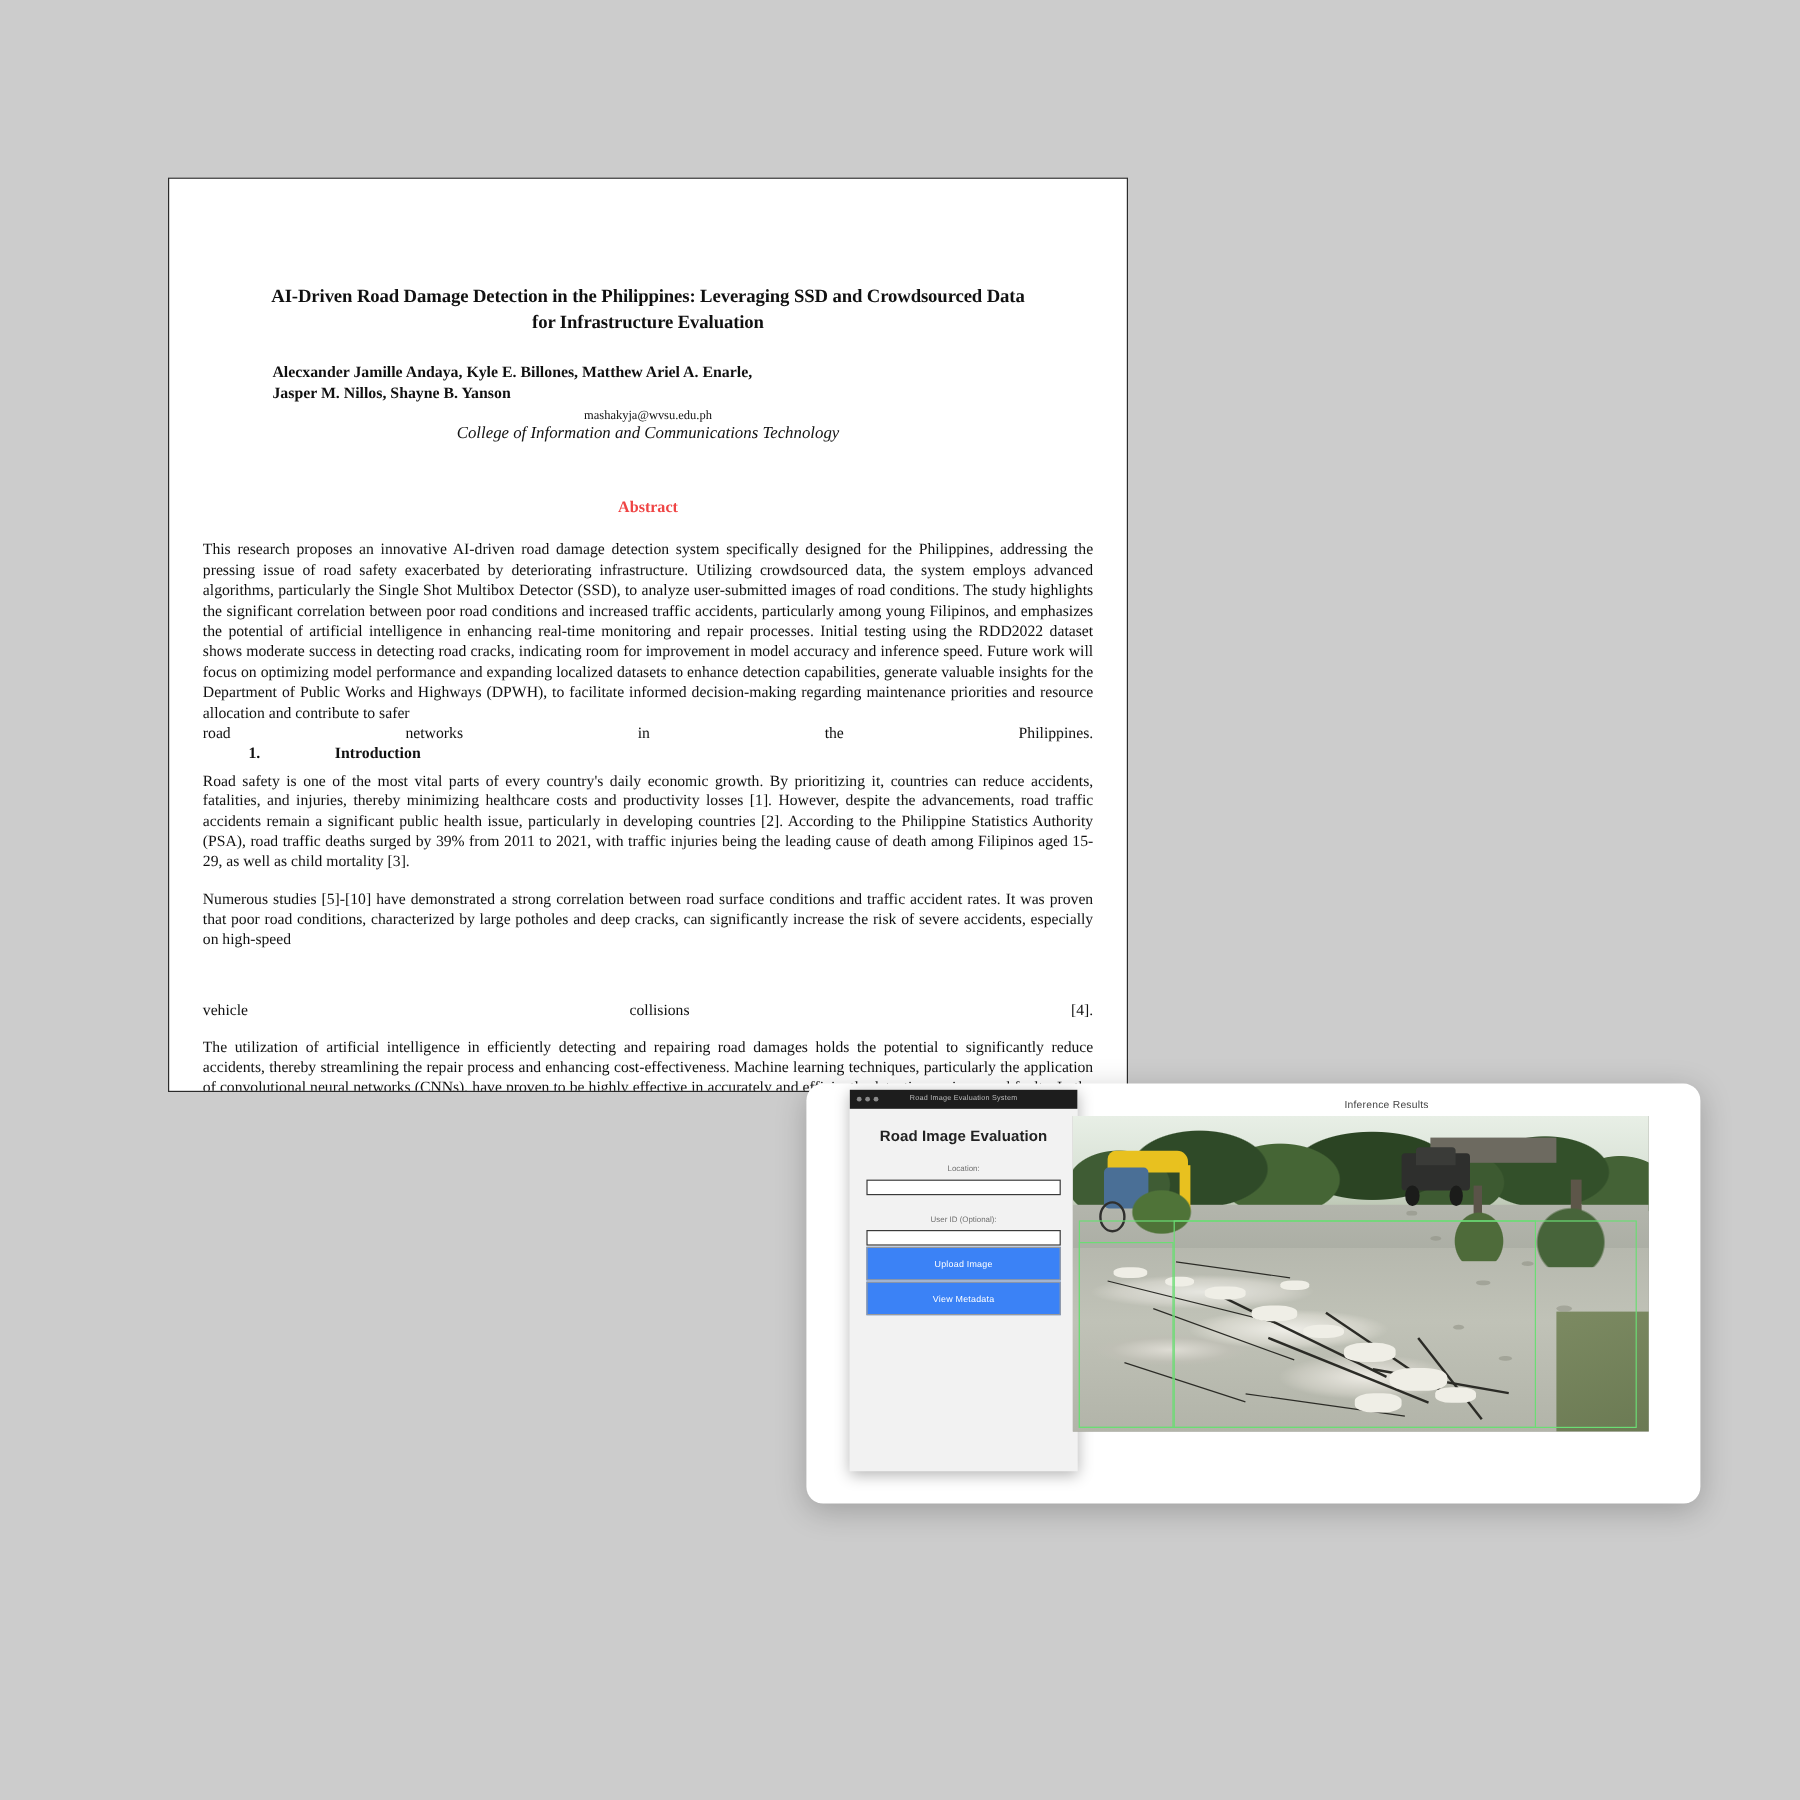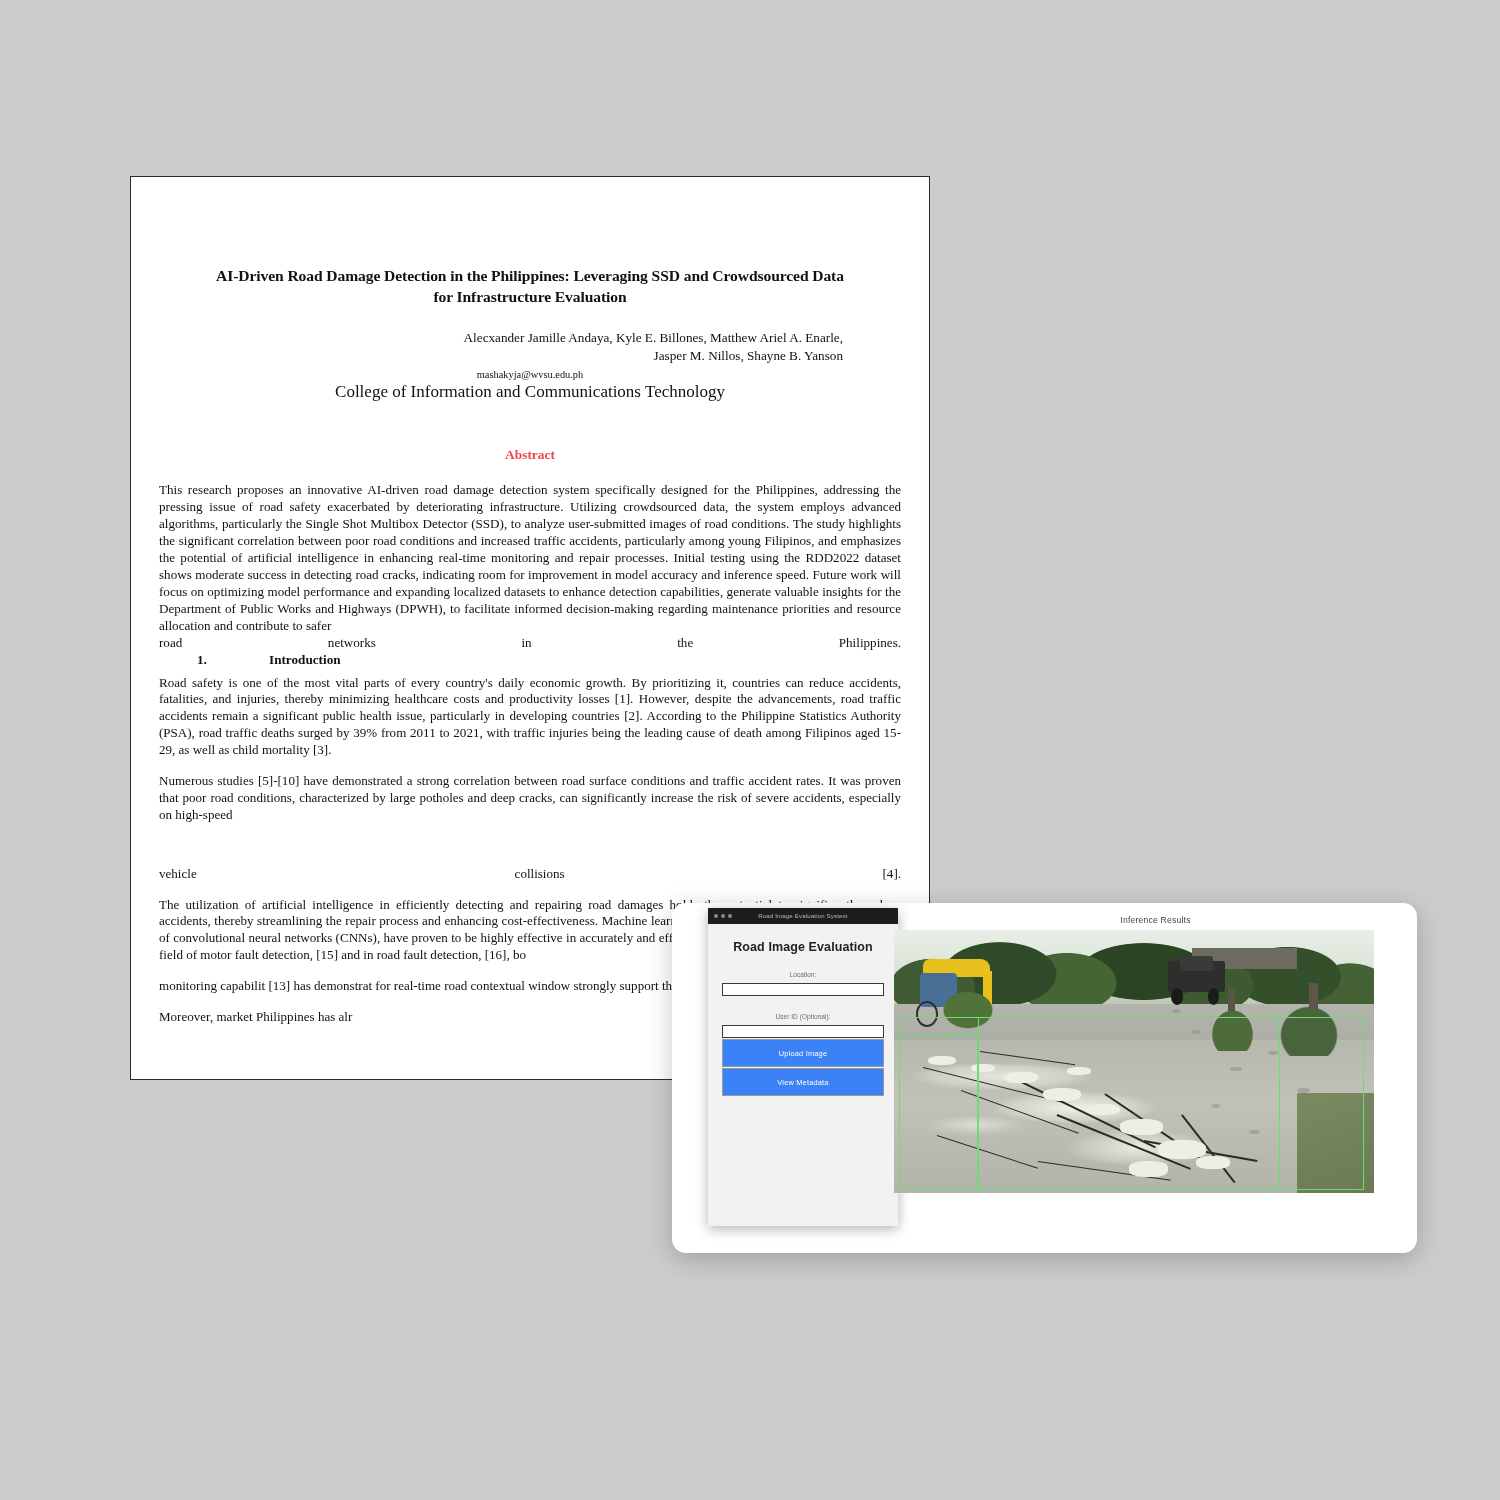--- a/index.html
+++ b/index.html
@@ -11,64 +11,65 @@
     width: 1500px;
     height: 1500px;
     position: relative;
     overflow: hidden;
     font-family: "Liberation Serif", serif;
   }
 
   
   #paper-page {
     position: absolute;
-    left: 130px;
+    left: 140px;
     top: 148px;
     width: 800px;
-    height: 904px;
+    height: 762px;
     background: #ffffff;
     border: 1px solid #2b2b2b;
     box-sizing: border-box;
     overflow: hidden;
-    margin-top: 28px;
   }
   .paper-inner {
     padding: 0 18px;
     box-sizing: border-box;
     width: 100%;
     height: 100%;
   }
 
   .paper-title {
     text-align: center;
     font-weight: bold;
     font-size: 15.6px;
     line-height: 1.35;
     margin: 88px 58px 0 58px;
     color: #111;
     letter-spacing: -0.1px;
   }
   .paper-authors {
-    text-align: right;
+    text-align: left;
     font-size: 13.2px;
     line-height: 1.35;
     margin: 22px 68px 0 68px;
     color: #111;
+    font-weight: bold;
   }
   .paper-email {
     text-align: center;
     font-size: 10.4px;
     margin-top: 4px;
     color: #111;
   }
   .paper-affil {
     text-align: center;
-    font-size: 17px;
+    font-size: 14px;
     margin-top: 2px;
     color: #111;
+    font-style: italic;
   }
 
   .abstract-head {
     text-align: center;
     font-weight: bold;
     font-size: 13.4px;
     margin-top: 45px;
     color: #ef4444;
   }
   .abstract-body {

